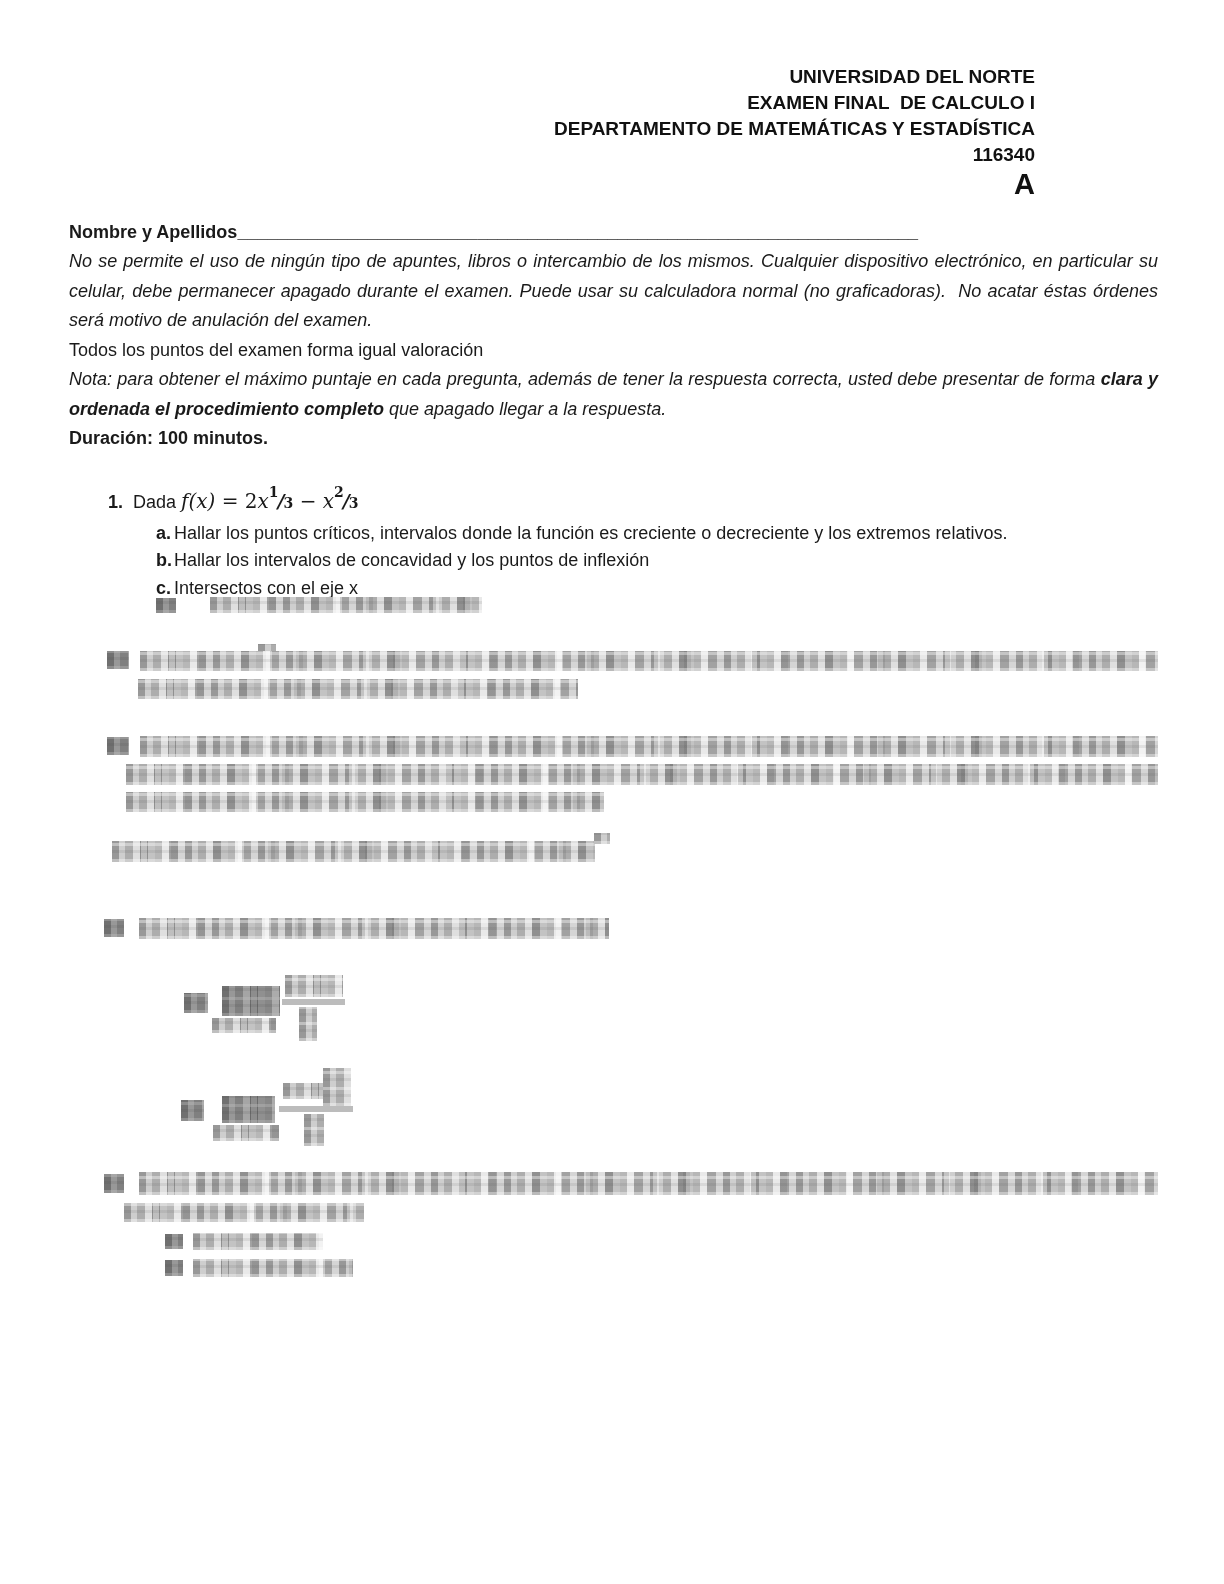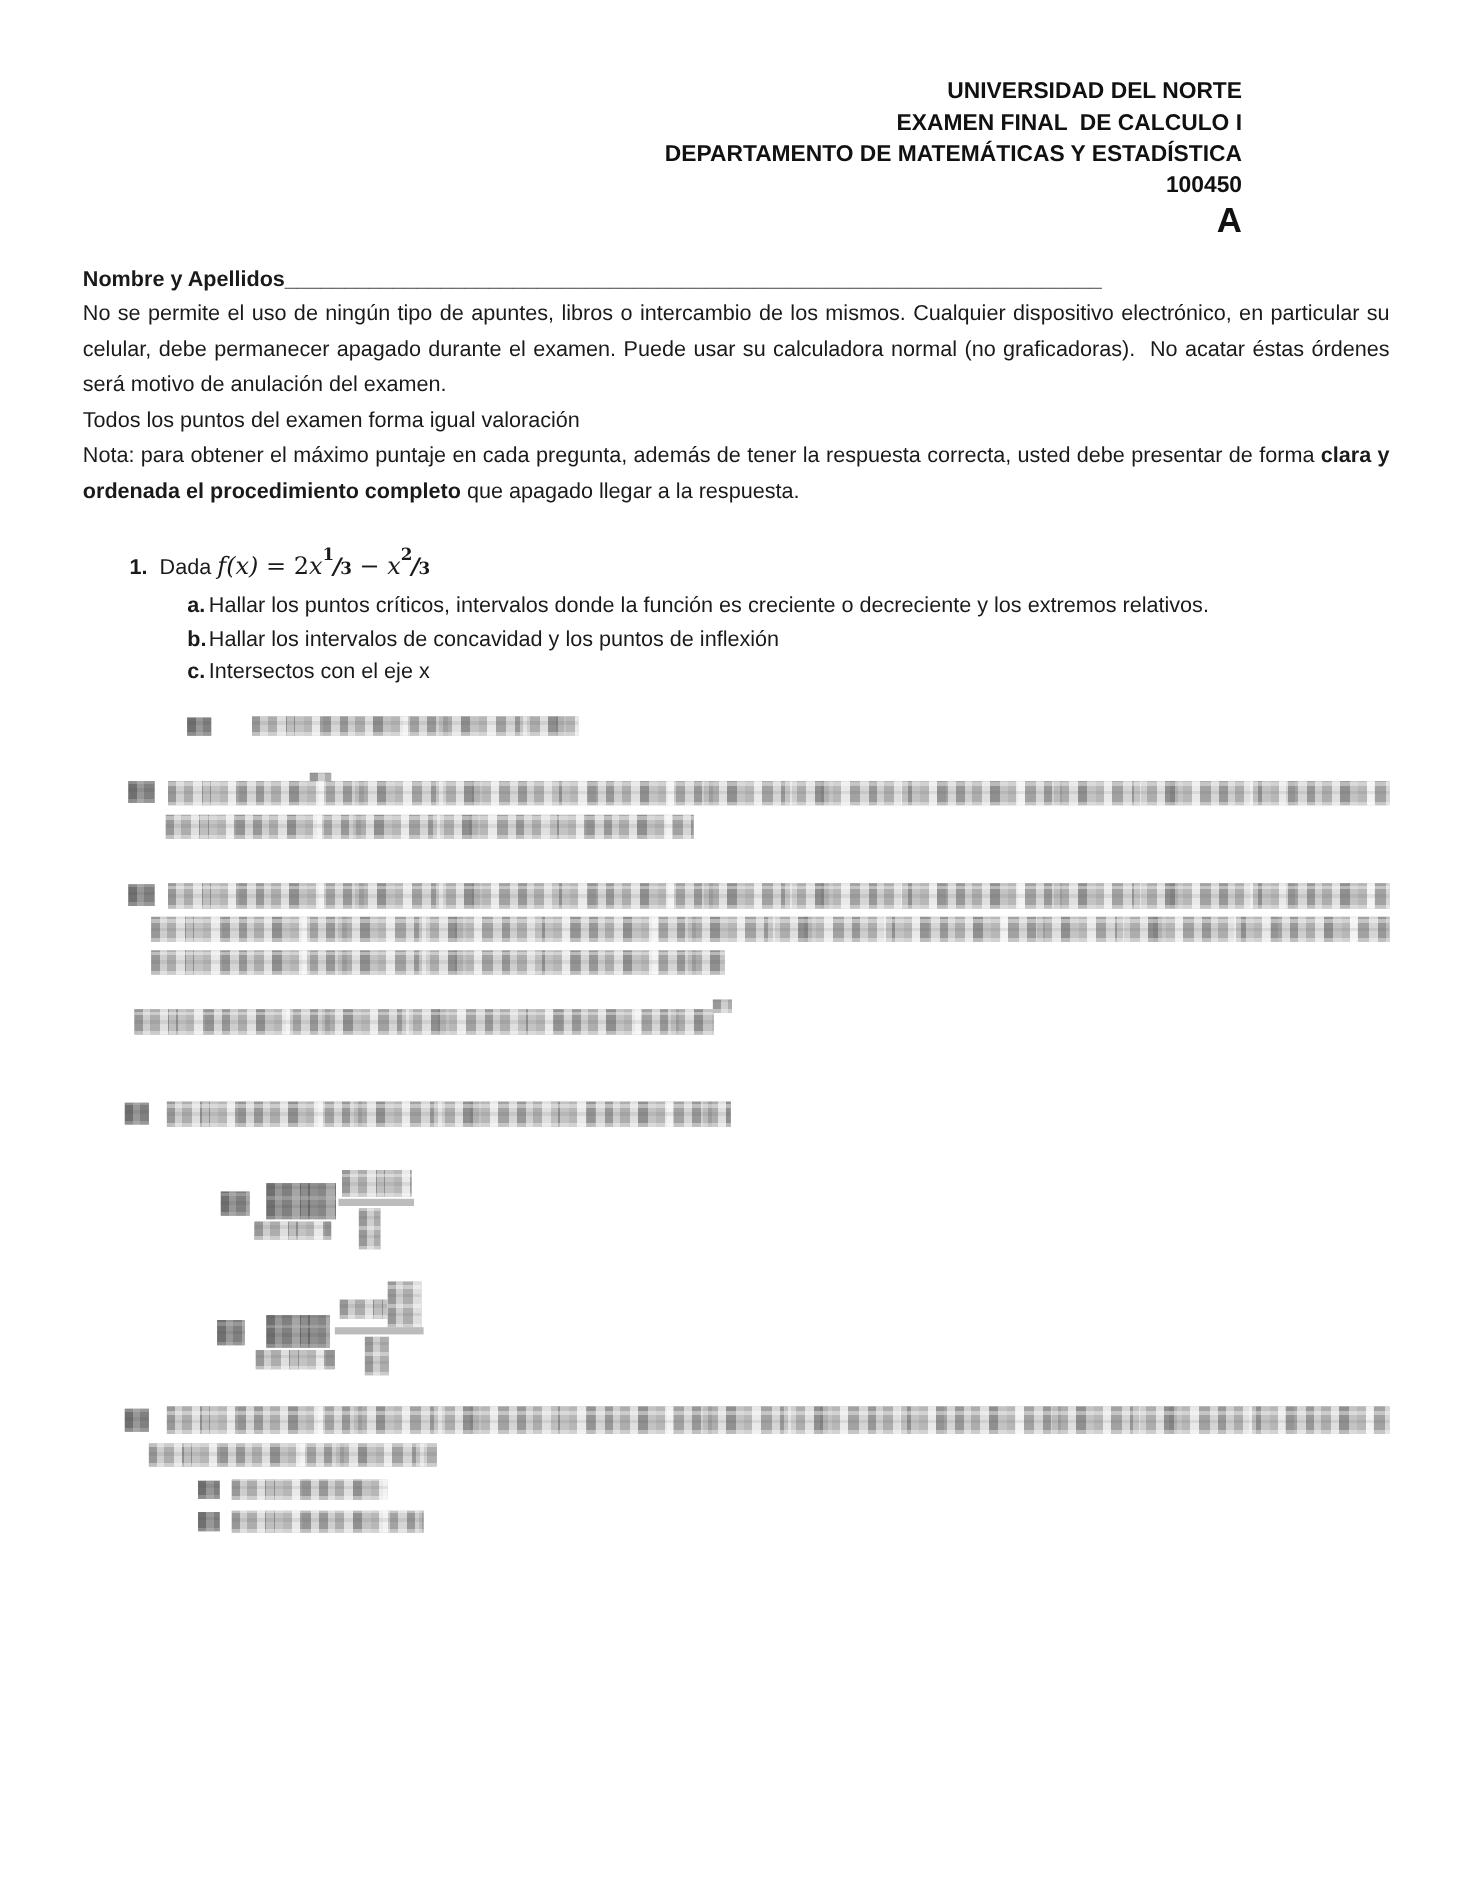--- a/index.html
+++ b/index.html
@@ -22,21 +22,21 @@
   .hline{font-size:19px;line-height:26px;white-space:pre-wrap;}
   .version{font-size:29px;line-height:33px;}
   
   .content{
     margin-left:69px;
     width:1089px;
     font-size:18px;
     line-height:29.5px;
   }
   .name-line{font-weight:bold;margin-top:16px;line-height:30px;white-space:nowrap;overflow:hidden;}
-  .rules-p{text-align:justify;white-space:pre-wrap;margin:0;}
+  .rules-p{text-align:justify;white-space:pre-wrap;margin:0;font-style:italic;}
   .plain{margin:0;}
   .note-bold{font-weight:bold;}
   .duration{font-weight:bold;margin:0;}
   
   .q1-head{padding-left:39px;line-height:34px;margin-top:30px;}
   .qnum{font-weight:bold;display:inline-block;width:25px;}
   .math{font-family:"DejaVu Serif",serif;font-style:italic;font-size:20px;}
   .math .up{font-style:normal;}
   .efrac{font-style:normal;font-weight:bold;}
   .efrac .num{font-size:14px;position:relative;top:-11px;margin-right:-1px;}
@@ -60,31 +60,32 @@
 </style>
 </head>
 <body>
 
 <div class="page">
 
   <div class="doc-header">
     <div class="hline">UNIVERSIDAD DEL NORTE</div>
     <div class="hline">EXAMEN FINAL  DE CALCULO I</div>
     <div class="hline">DEPARTAMENTO DE MATEMÁTICAS Y ESTADÍSTICA</div>
-    <div class="hline">100450</div>
+    <div class="hline">116340</div>
     <div class="version">A</div>
   </div>
 
   <div class="content">
 
     <div class="name-line"><span>Nombre y Apellidos</span><span>____________________________________________________________________</span></div>
 
     <p class="rules-p">No se permite el uso de ningún tipo de apuntes, libros o intercambio de los mismos. Cualquier dispositivo electrónico, en particular su celular, debe permanecer apagado durante el examen. Puede usar su calculadora normal (no graficadoras).  No acatar éstas órdenes será motivo de anulación del examen.</p>
     <p class="plain">Todos los puntos del examen forma  igual valoración</p>
     <p class="rules-p"><span>Nota: para obtener el máximo puntaje en cada pregunta, además de tener la respuesta correcta, usted debe presentar de forma </span><span class="note-bold">clara y ordenada el procedimiento completo</span><span> que apagado llegar a la respuesta.</span></p>
+    <p class="duration">Duración: 100 minutos.</p>
 
     <div class="q1-head">
       <span class="qnum">1.</span><span>Dada </span><span class="math"><span>f(x)</span><span class="up"> = 2</span><span>x</span><span class="efrac"><span class="num">1</span><span class="sl">/</span><span class="den">3</span></span><span> − </span><span>x</span><span class="efrac"><span class="num">2</span><span class="sl">/</span><span class="den">3</span></span></span>
     </div>
     <div class="items">
       <div class="item">
           <span class="lt">a.</span>
           <span>Hallar los puntos críticos, intervalos donde la función es creciente o decreciente y los extremos relativos.</span>
         </div>
       <div class="item">

